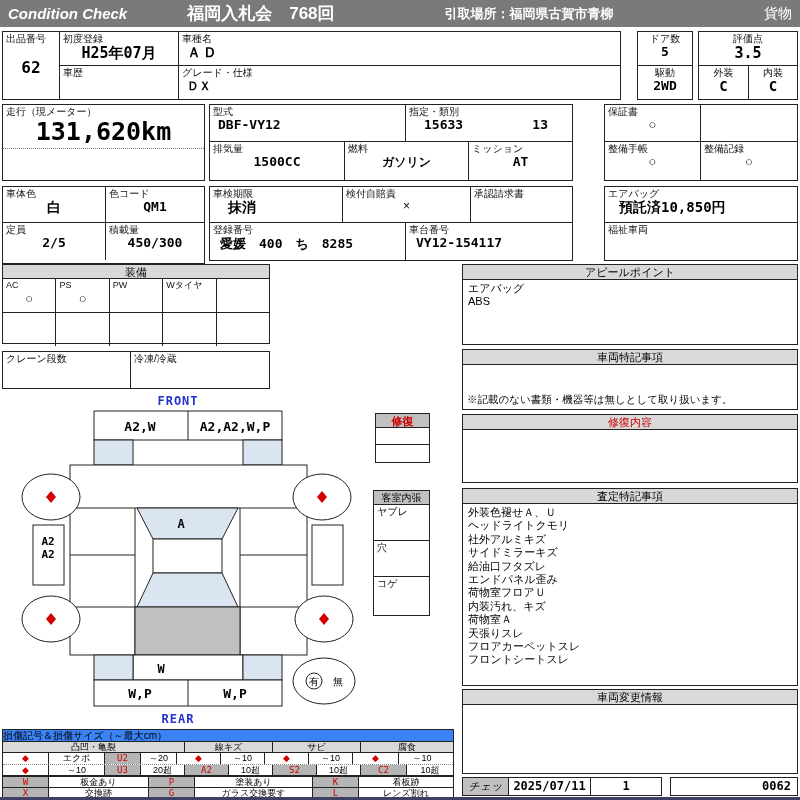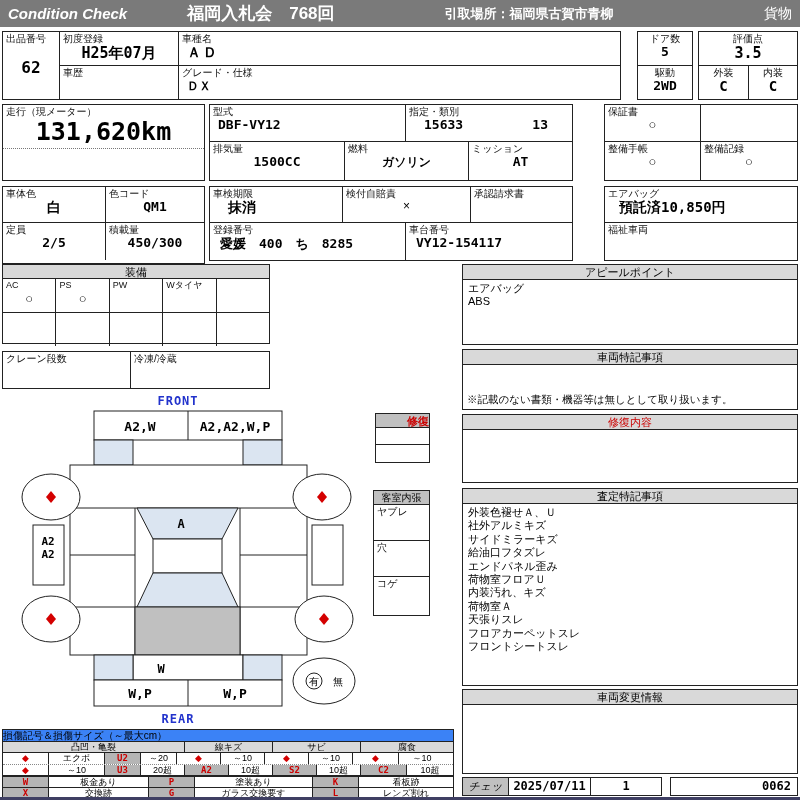--- a/index.html
+++ b/index.html
@@ -22,21 +22,21 @@
   .eq-col:last-child{border-right:none}
   .lg{position:absolute;left:2px;top:729px;width:452px;border:1px solid #222;background:#fff}
   .lg-title{height:12px;background:#3b82f6;border-bottom:1px solid #222;text-align:left;font-size:10px;line-height:12px}
   .lg-hrow{display:flex;height:11px;background:#d9d9d9;border-bottom:1px solid #222}
   .lg-hcell{border-right:1px solid #222;text-align:center;font-size:9px;line-height:11px;overflow:hidden}
   .lg-hcell:last-child{border-right:none}
   .lg-row{display:flex;height:11px}
   .lg-row.dot{border-top:1px dotted #888}
   .lg-cell{border-right:1px solid #222;text-align:center;font-size:9px;line-height:11px;overflow:hidden}
   .lg-cell:last-child{border-right:none}
-  .code{background:#b5b5b5;color:#c00;font-weight:bold;font-family:"DejaVu Sans Mono","DejaVu Sans",sans-serif}
+  .code{background:#b5b5b5;color:#c00;font-weight:normal;font-family:"DejaVu Sans Mono","DejaVu Sans",sans-serif}
   .dmd{color:#d40000;font-size:9px}
   .codes{position:absolute;left:2px;top:776px;width:452px;border:1px solid #222;background:#fff}
   .codes-row{display:flex;height:10px}
   .codes-row + .codes-row{border-top:1px solid #222}
   .codes-cell{border-right:1px solid #222;font-size:9px;line-height:10px;text-align:center;overflow:hidden}
   .codes-cell:last-child{border-right:none}
   svg text{font-family:"DejaVu Sans Mono","DejaVu Sans",sans-serif}
 </style>
 </head>
 <body>
@@ -266,21 +266,21 @@
     <text x="140" y="305" text-anchor="middle" font-size="13" font-weight="bold">W,P</text>
     <text x="235" y="305" text-anchor="middle" font-size="13" font-weight="bold">W,P</text>
     <text x="178" y="330" text-anchor="middle" font-size="12" font-weight="bold" fill="#2233cc" letter-spacing="1">REAR</text>
     <ellipse cx="324" cy="288" rx="31" ry="23" fill="#fff" stroke="#222"></ellipse>
     <circle cx="314" cy="288" r="8" fill="none" stroke="#222"></circle>
     <text x="314" y="292" text-anchor="middle" font-size="10">有</text>
     <text x="338" y="292" text-anchor="middle" font-size="10">無</text>
   </svg>
 
   <div class="box" style="left:375px;top:413px;width:55px;height:50px">
-    <div style="height:14px;background:#c0c0c0;border-bottom:1px solid #222;color:#c00;font-weight:bold;font-size:11px;text-align:right;line-height:14px">修復</div>
+    <div style="height:14px;background:#c0c0c0;border-bottom:1px solid #222;color:#c00;font-weight:bold;font-size:11px;text-align:center;line-height:14px">修復</div>
     <div style="height:17px;border-bottom:1px solid #222"></div>
     <div style="height:17px"></div>
   </div>
 
   <div class="box" style="left:373px;top:490px;width:57px;height:126px">
     <div style="height:14px;background:#c0c0c0;border-bottom:1px solid #222;font-size:10px;text-align:center;line-height:14px">客室内張</div>
     <div style="height:36px;border-bottom:1px solid #222">
       <div class="lbl">ヤブレ</div>
     </div>
     <div style="height:36px;border-bottom:1px solid #222">
@@ -302,20 +302,21 @@
     <div class="ptitle">車両特記事項</div>
     <div style="position:absolute;bottom:2px;left:4px;font-size:10.5px;white-space:nowrap">※記載のない書類・機器等は無しとして取り扱います。</div>
   </div>
   <div class="panel" style="top:414px;height:69px">
     <div class="ptitle" style="color:#c00">修復内容</div>
   </div>
   <div class="panel" style="top:488px;height:198px">
     <div class="ptitle">査定特記事項</div>
     <div class="plines">
       <div>外装色褪せＡ、Ｕ</div>
+      <div>ヘッドライトクモリ</div>
       <div>社外アルミキズ</div>
       <div>サイドミラーキズ</div>
       <div>給油口フタズレ</div>
       <div>エンドパネル歪み</div>
       <div>荷物室フロアＵ</div>
       <div>内装汚れ、キズ</div>
       <div>荷物室Ａ</div>
       <div>天張りスレ</div>
       <div>フロアカーペットスレ</div>
       <div>フロントシートスレ</div>

